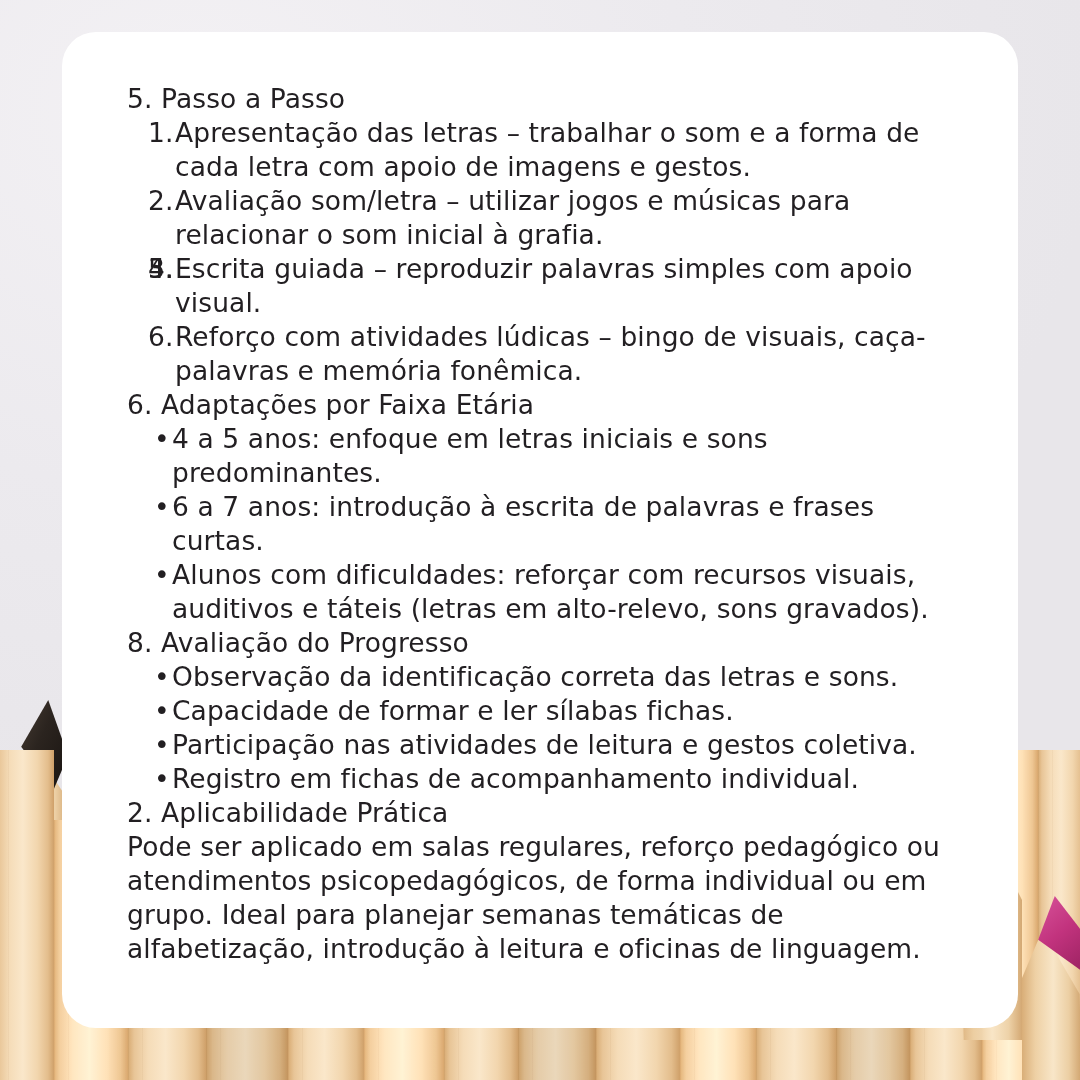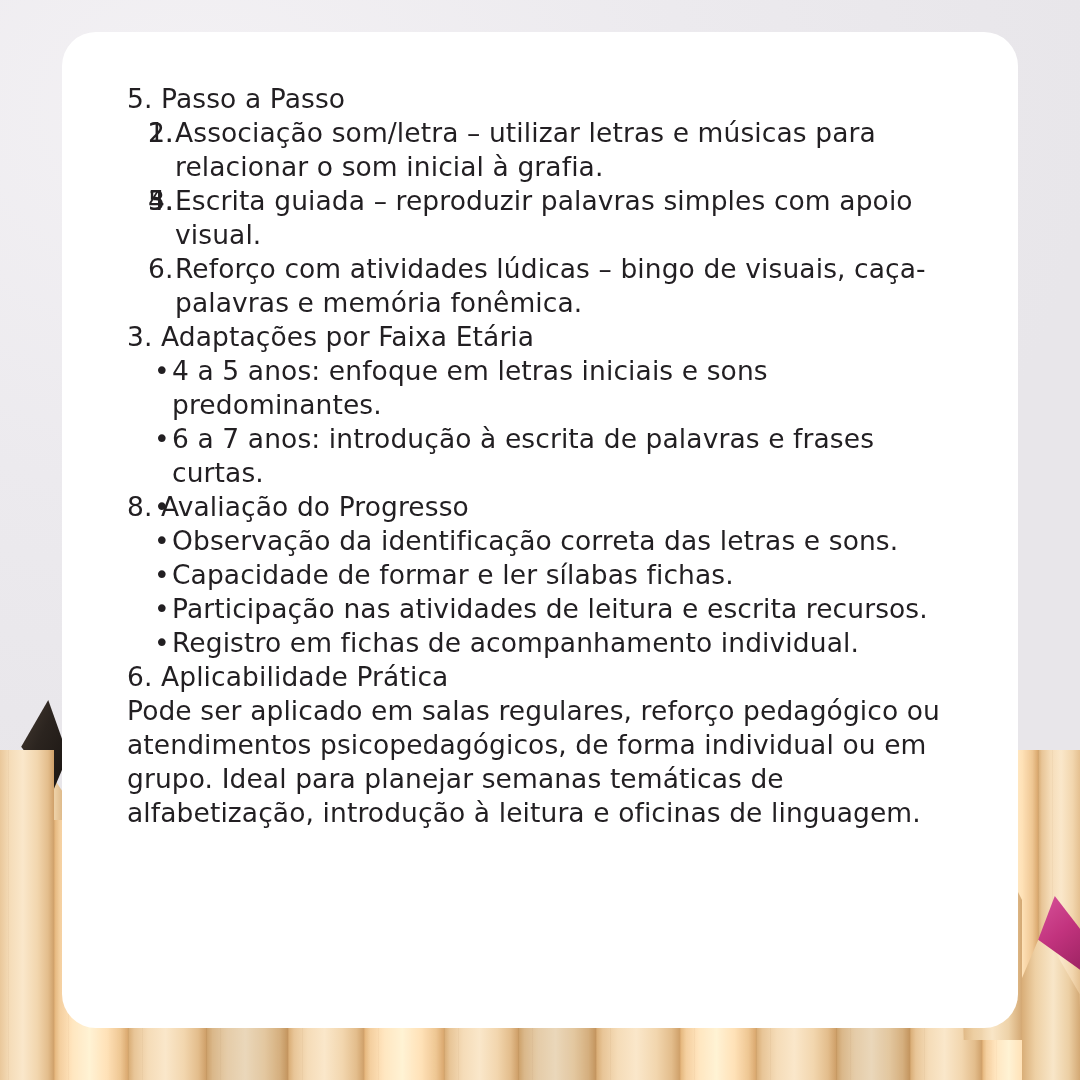--- a/index.html
+++ b/index.html
@@ -158,76 +158,78 @@
 </div>
 
 <div id="card">
   <div id="doc">
 
     <div class="heading">5. Passo a Passo</div>
 
     <ol class="steps">
       <li>
         <span class="num">1.</span>
+        <span>Apresentação das letras – trabalhar o som e a forma de cada letra com apoio de imagens e gestos.</span>
       </li>
       <li>
         <span class="num">2.</span>
-        <span>Associação som/letra – utilizar letras e músicas para relacionar o som inicial à grafia.</span>
+        <span>Avaliação som/letra – utilizar jogos e músicas para relacionar o som inicial à grafia.</span>
       </li>
       <li>
         <span class="num">3.</span>
       </li>
       <li>
         <span class="num">4.</span>
       </li>
       <li>
         <span class="num">5.</span>
         <span>Escrita guiada – reproduzir palavras simples com apoio visual.</span>
       </li>
       <li>
         <span class="num">6.</span>
         <span>Reforço com atividades lúdicas – bingo de visuais, caça-palavras e memória fonêmica.</span>
       </li>
     </ol>
 
-    <div class="heading">3. Adaptações por Faixa Etária</div>
+    <div class="heading">6. Adaptações por Faixa Etária</div>
 
     <ul class="bullets">
       <li>
         <span class="dot">•</span>
         <span>4 a 5 anos: enfoque em letras iniciais e sons predominantes.</span>
       </li>
       <li>
         <span class="dot">•</span>
         <span>6 a 7 anos: introdução à escrita de palavras e frases curtas.</span>
       </li>
       <li>
         <span class="dot">•</span>
+        <span>Alunos com dificuldades: reforçar com recursos visuais, auditivos e táteis (letras em alto-relevo, sons gravados).</span>
       </li>
     </ul>
 
     <div class="heading">8. Avaliação do Progresso</div>
 
     <ul class="bullets">
       <li>
         <span class="dot">•</span>
         <span>Observação da identificação correta das letras e sons.</span>
       </li>
       <li>
         <span class="dot">•</span>
         <span>Capacidade de formar e ler sílabas fichas.</span>
       </li>
       <li>
         <span class="dot">•</span>
-        <span>Participação nas atividades de leitura e escrita recursos.</span>
+        <span>Participação nas atividades de leitura e gestos coletiva.</span>
       </li>
       <li>
         <span class="dot">•</span>
         <span>Registro em fichas de acompanhamento individual.</span>
       </li>
     </ul>
 
-    <div class="heading">6. Aplicabilidade Prática</div>
+    <div class="heading">2. Aplicabilidade Prática</div>
 
     <div class="para">Pode ser aplicado em salas regulares, reforço pedagógico ou atendimentos psicopedagógicos, de forma individual ou em grupo. Ideal para planejar semanas temáticas de alfabetização, introdução à leitura e oficinas de linguagem.</div>
 
   </div>
 </div>
 
 </body></html>

